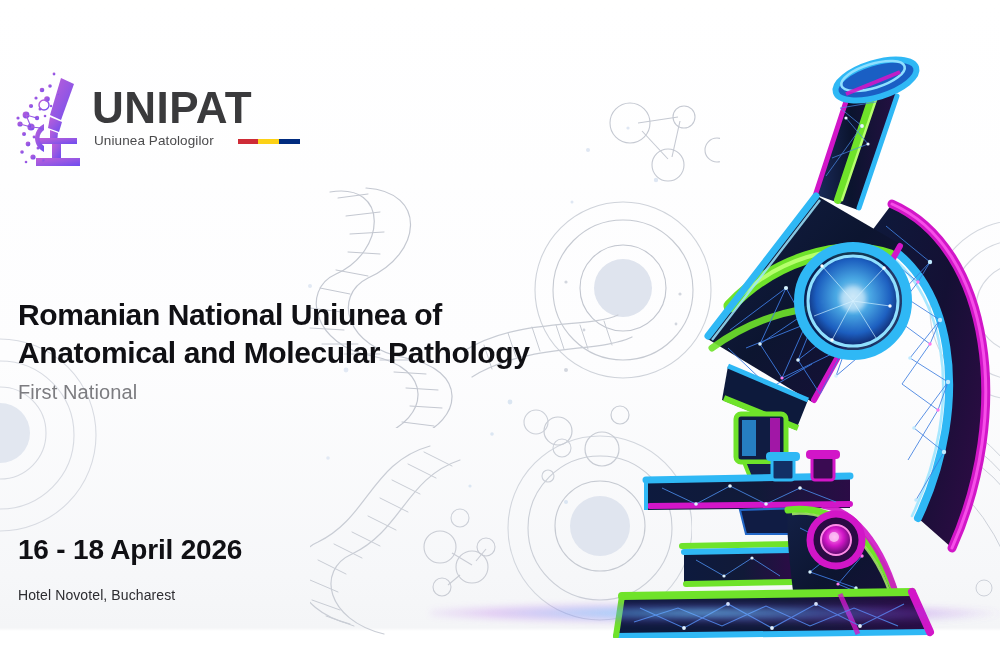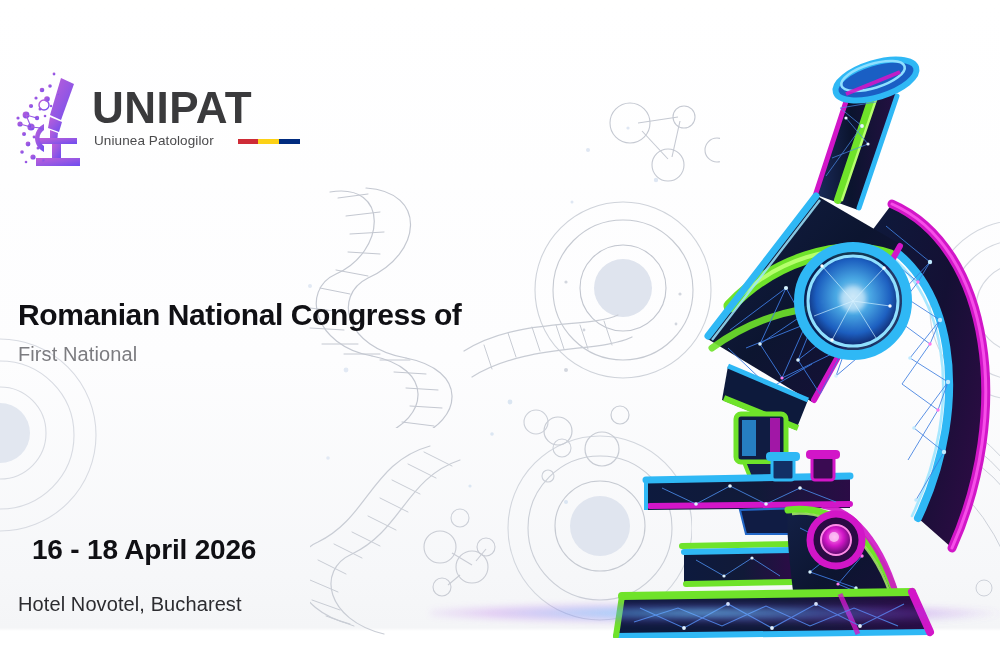--- a/index.html
+++ b/index.html
@@ -42,23 +42,22 @@
   .h-sub{
     margin-top:9px; font-size:20px; color:#7c7c80;
     letter-spacing:.1px; font-weight:normal;
   }
 
   
   .dateblock{ position:absolute; left:18px; top:533px; }
   .d-main{
     font-size:28px; font-weight:bold; color:#101014; letter-spacing:-.2px;
     line-height:1.2;
-    margin-left:14px;
-  }
-  .d-venue{ margin-top:26px; font-size:20px; color:#2c2c30; letter-spacing:.1px; }
+  }
+  .d-venue{ margin-top:20px; font-size:14px; color:#2c2c30; letter-spacing:.1px; }
 
   
   .scope{ position:absolute; left:600px; top:48px; width:400px; height:590px; }
   .scope svg{ width:100%; height:100%; display:block; }
   .streak-glow{
     position:absolute; left:430px; top:590px; width:600px; height:46px;
     background:radial-gradient(ellipse 300px 11px at 46% 50%, rgba(120,200,255,.85) 0%, rgba(90,150,250,.4) 42%, rgba(160,60,230,.22) 72%, rgba(255,255,255,0) 100%);
     filter:blur(3px); pointer-events:none;
   }
   .reflection{
@@ -317,21 +316,22 @@
         <div class="flag">
           <i style="background:#ce2b37"></i>
             <i style="background:#fcd116"></i>
             <i style="background:#002b7f"></i>
         </div>
       </div>
     </div>
   </div>
 
   <div class="headline">
-    <div class="h-line">Romanian National Congress of</div>
+    <div class="h-line">Romanian National Uniunea of</div>
+    <div class="h-line">Anatomical and Molecular Pathology</div>
     <div class="h-sub">First National</div>
   </div>
 
   <div class="dateblock">
     <div class="d-main">16 - 18 April 2026</div>
     <div class="d-venue">Hotel Novotel, Bucharest</div>
   </div>
 
   <div class="scope">
     <svg viewBox="0 0 400 590" preserveAspectRatio="none">

